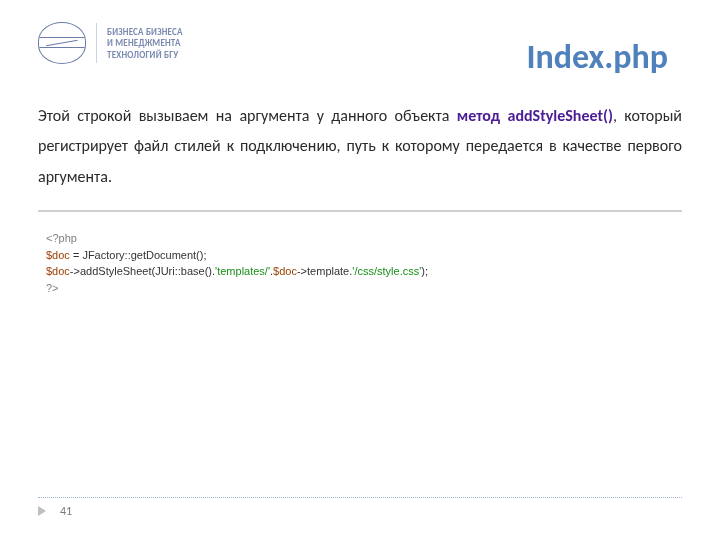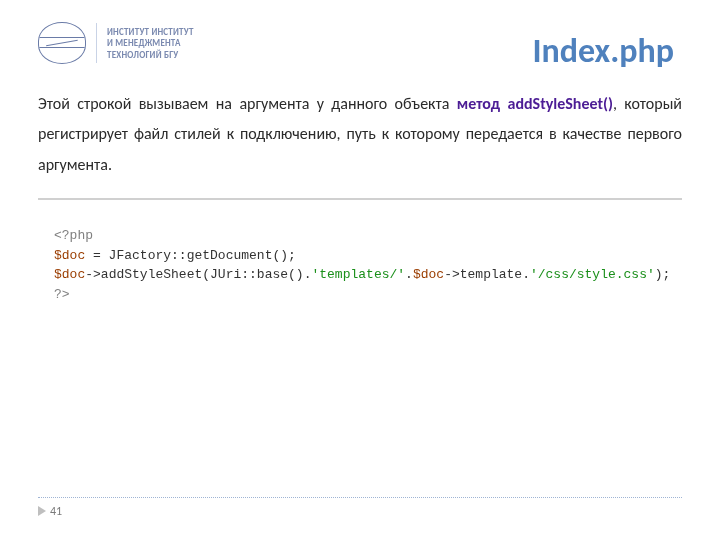--- a/index.html
+++ b/index.html
@@ -11,48 +11,48 @@
     padding:22px 38px 0 38px;
   }
   .header{display:flex;align-items:flex-start;justify-content:space-between;margin-bottom:10px}
   .brand{display:flex;align-items:center;gap:10px}
   .logo{width:46px;height:40px;border:1px solid #6a7ba7;border-radius:50%/45%;position:relative;overflow:hidden}
   .logo:before,.logo:after{content:"";position:absolute;left:0;right:0;border-top:1px solid #6a7ba7}
   .logo:before{top:35%}.logo:after{top:60%}
   .logo .eq{position:absolute;left:50%;top:50%;width:70%;border-top:1px solid #6a7ba7;transform:translate(-50%,-50%) rotate(-10deg)}
   .vr{width:1px;height:40px;background:#c9d3e6}
   .org{font-size:9px;line-height:1.25;color:#7b8ab0;font-weight:600;letter-spacing:.2px}
-  h1{margin:8px;font-size:34px;font-weight:700;color:#4f81bd}
+  h1{margin:14px;font-size:34px;font-weight:700;color:#4f81bd}
   .body-text{font-size:16px;line-height:1.9;color:#2b2b2b;text-align:justify;margin-top:6px}
   .kw{color:#4c1d95;font-weight:600}
   .code-wrap{margin-top:18px;border-top:2px solid #d0d0d0;padding:10px 0 0 0}
-  pre.code{margin:16px;font-family:Liberation Mono, monospace;font-size:13px;line-height:1.5;color:#333;white-space:pre}
+  pre.code{margin:8px;font-family:Liberation Sans, sans-serif;font-size:11px;line-height:1.5;color:#333;white-space:pre}
   .code .tag{color:#808080}
   .code .var{color:#9a3d00}
   .code .op{color:#333}
   .code .id{color:#333}
   .code .str{color:#1a8f1a}
   .footer{position:absolute;left:38px;right:38px;bottom:22px}
   .dots{border-top:1px dotted #9fb4d4;height:0;margin-bottom:6px}
   .foot-row{display:flex;align-items:center;justify-content:space-between;font-size:12px;color:#7a7a7a}
-  .pg{display:flex;align-items:center;gap:4px}
+  .pg{display:flex;align-items:center;gap:14px}
   .tri{width:0;height:0;border-top:5px solid transparent;border-bottom:5px solid transparent;border-left:8px solid #bfbfbf}
   .copy{font-size:12px;color:#888}
 </style>
 </head>
 <body>
 
 <div class="header">
   <div class="brand">
     <div class="logo">
         <span class="eq"></span>
       </div>
     <div class="vr"></div>
     <div class="org">
-      <div>ИНСТИТУТ ИНСТИТУТ</div>
+      <div>БИЗНЕСА БИЗНЕСА</div>
       <div>И МЕНЕДЖМЕНТА</div>
       <div>ТЕХНОЛОГИЙ БГУ</div>
     </div>
   </div>
   <h1>Index.php</h1>
 </div>
 
 <p class="body-text">
   <span>Этой строкой вызываем на аргумента у данного объекта </span><span class="kw">метод addStyleSheet()</span><span>, который регистрирует файл стилей к подключению, путь к которому передается в качестве первого аргумента.</span>
 </p>

